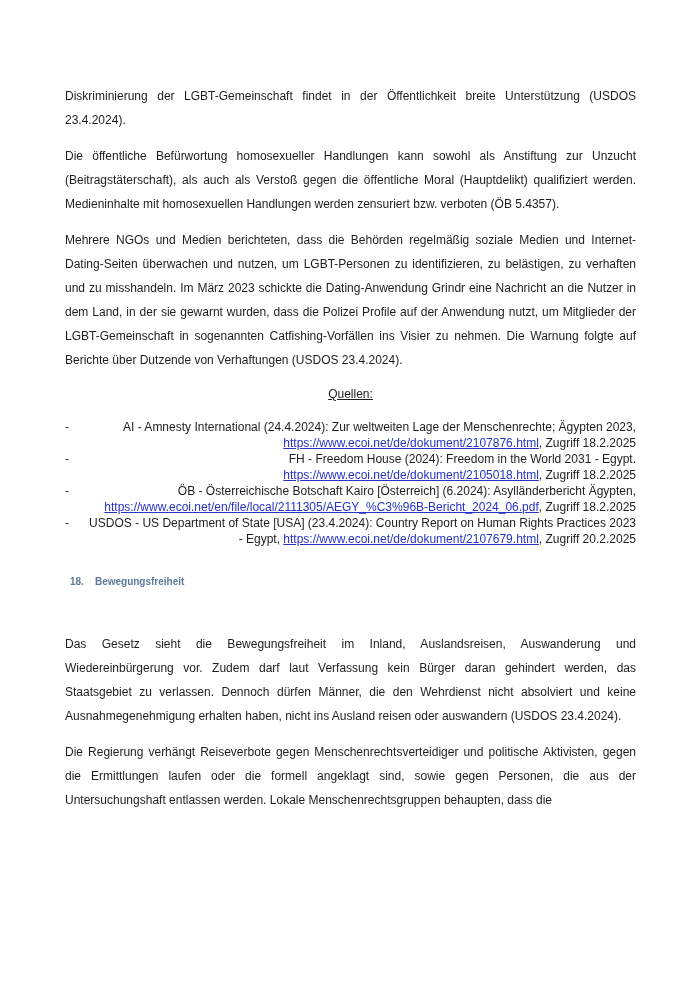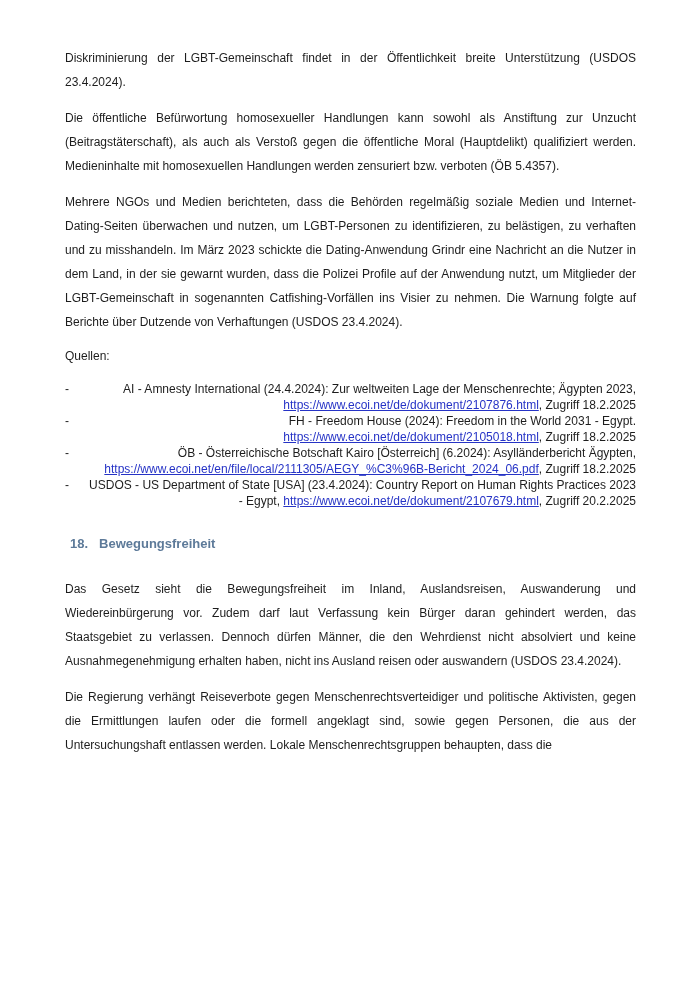--- a/index.html
+++ b/index.html
@@ -3,56 +3,58 @@
 <meta charset="utf-8">
 <style>
   html, body { margin: 0; padding: 0; background: #ffffff; }
   .page {
     position: relative;
     width: 700px;
     height: 850px;
     margin: 0 auto;
     background: #ffffff;
     box-sizing: border-box;
-    padding: 46px 64px 0 65px;
+    padding: 84px 64px 0 65px;
     font-family: "Liberation Sans", sans-serif;
     color: #1d1d1d;
     overflow: hidden;
   }
   .body-par {
     font-size: 12px;
     line-height: 24px;
     text-align: justify;
     margin: 0 0 12px 0;
   }
   .quellen {
     font-size: 12px;
     line-height: 16px;
+    text-decoration: underline;
     margin: 14px 0 0 0;
+    text-align: center;
   }
   .sources {
     list-style: none;
     margin: 17px 0 0 0;
     padding: 0;
     font-size: 12px;
     line-height: 16px;
   }
   .sources li { display: flex; }
   .sources .dash { flex: 0 0 24px; width: 24px; }
   .sources .src-text { flex: 1; text-align: right; }
   a.src-link {
     color: var(--link-color, #2633c6);
     text-decoration: underline;
     cursor: pointer;
     word-break: break-word;
   }
   .sec-heading {
-    margin: 26px 0 25px 0;
+    margin: 26px 0 42px 0;
     padding-left: 5px;
-    font-size: 13px;
+    font-size: 10px;
     line-height: 17px;
     font-weight: bold;
     color: var(--heading-color, #5d7a99);
   }
   .sec-heading .num { margin-right: 11px; }
   .footer {
     position: absolute;
     left: 0;
     top: 901px;
     width: 100%;

